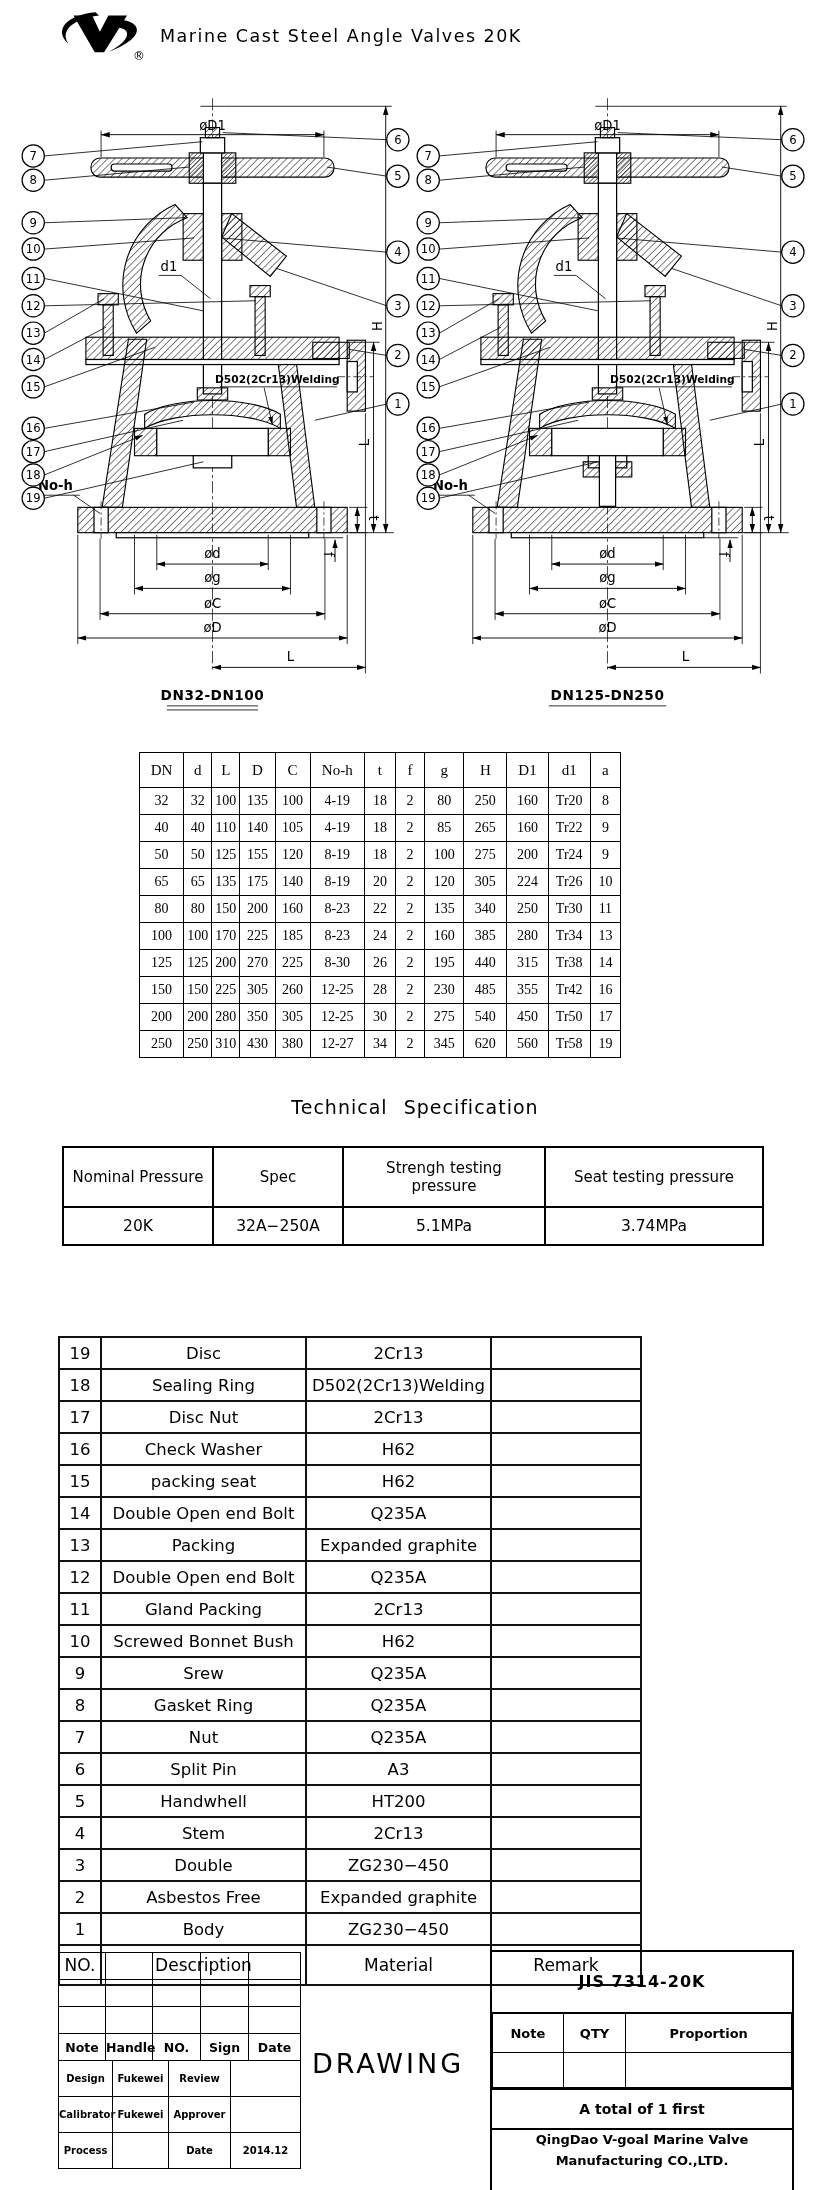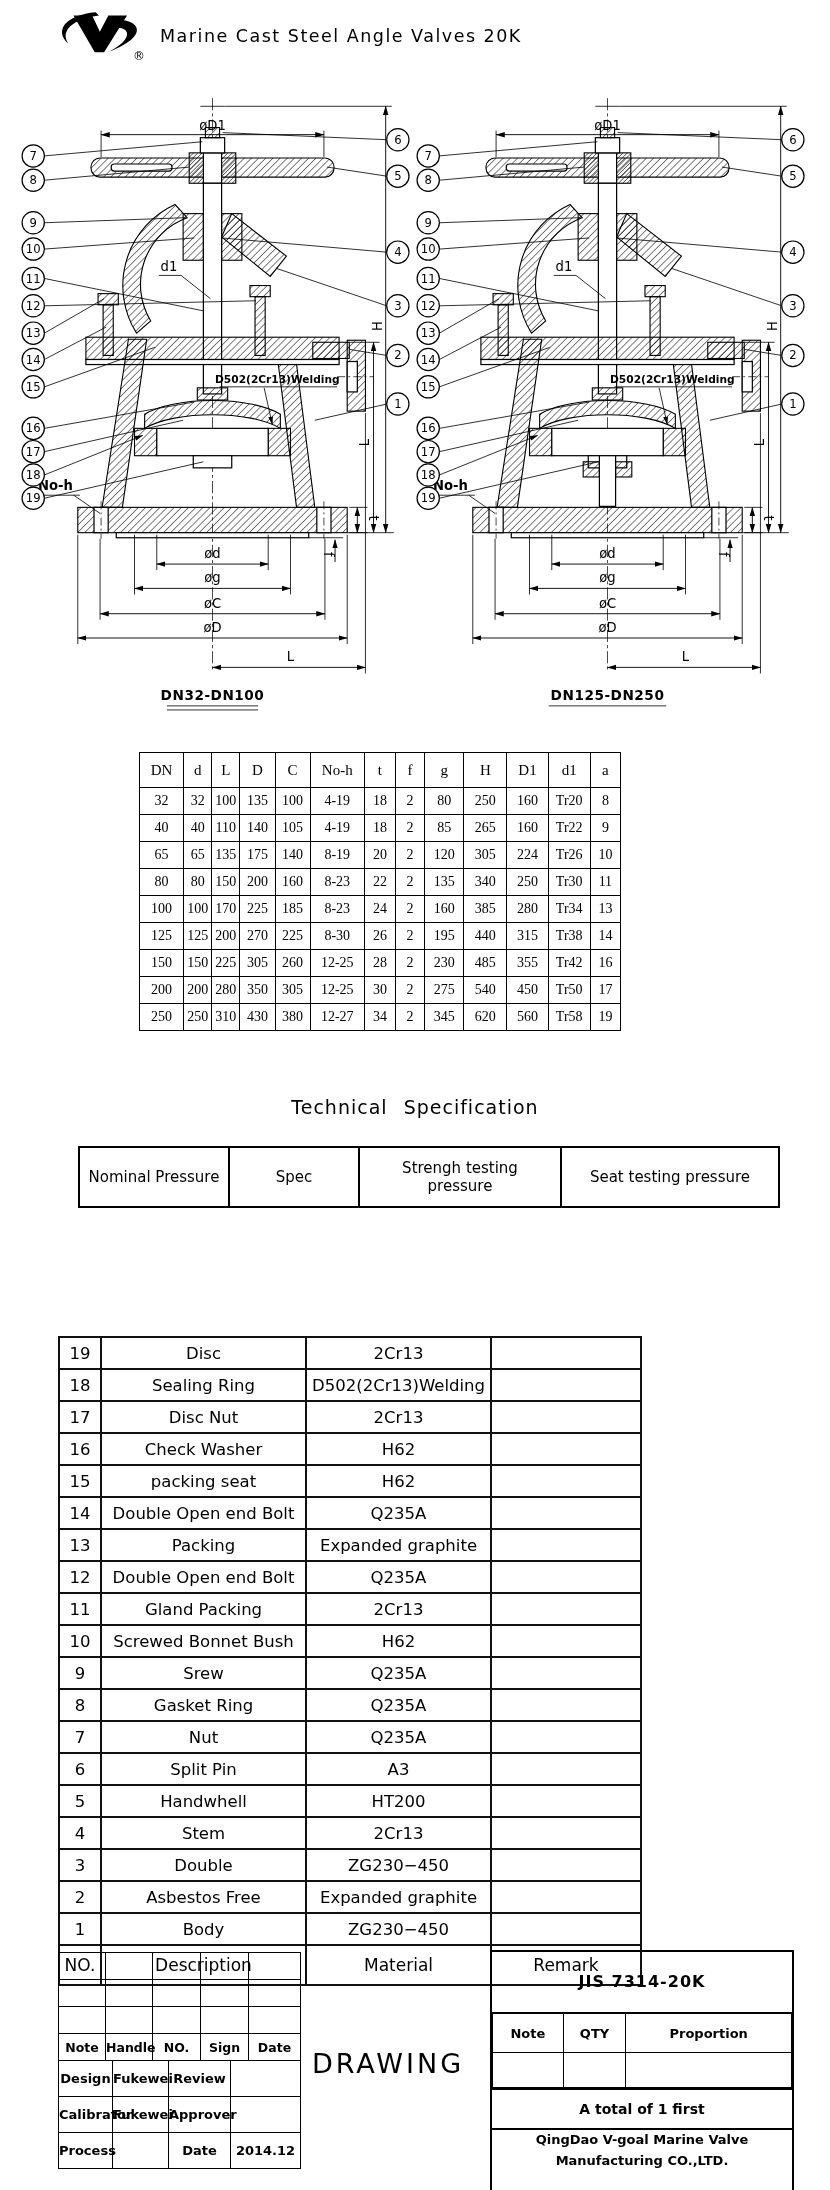--- a/index.html
+++ b/index.html
@@ -39,21 +39,21 @@
   
   .parts-table{width:582px;}
   .parts-table td{border:2px solid #111;text-align:center;vertical-align:middle;
                   font-size:16.5px;height:30px;padding:0 3px;overflow:hidden;white-space:nowrap;}
   .parts-table tr.pfoot td{height:38px;font-size:17px;}
   
   .tb{font-weight:bold;}
   .tb-left-a{width:242px;}
   .tb-left-a td{border:1.5px solid #000;height:26px;text-align:center;font-size:12.5px;padding:0;}
   .tb-left-b{width:242px;}
-  .tb-left-b td{border:1.5px solid #000;height:35px;text-align:center;font-size:13px;padding:0;}
+  .tb-left-b td{border:1.5px solid #000;height:35px;text-align:center;font-size:10px;padding:0;}
   .drawing-word{width:176px;text-align:center;font-size:27px;letter-spacing:3px;font-weight:normal;}
   .tb-right{width:300px;border:2px solid #000;}
   .tbr-row{box-sizing:border-box;}
   .tbr-std{height:60px;line-height:60px;text-align:center;font-size:16px;letter-spacing:1px;}
   .tb-right table{width:100%;}
   .tb-right td{border:1.5px solid #000;text-align:center;font-size:13px;padding:0;}
   .tb-right tr.r1 td{height:38px;border-top:2px solid #000;}
   .tb-right tr.r2 td{height:34px;}
   .tbr-total{height:40px;line-height:38px;text-align:center;font-size:14px;border-top:2px solid #000;}
   .tbr-co{height:64px;text-align:center;font-size:13px;line-height:1.6;border-top:2px solid #000;font-weight:bold;}
@@ -335,20 +335,35 @@
           <td>4-19</td>
           <td>18</td>
           <td>2</td>
           <td>85</td>
           <td>265</td>
           <td>160</td>
           <td>Tr22</td>
           <td>9</td>
         </tr>
         <tr>
+          <td>50</td>
+          <td>50</td>
+          <td>125</td>
+          <td>155</td>
+          <td>120</td>
+          <td>8-19</td>
+          <td>18</td>
+          <td>2</td>
+          <td>100</td>
+          <td>275</td>
+          <td>200</td>
+          <td>Tr24</td>
+          <td>9</td>
+        </tr>
+        <tr>
           <td>65</td>
           <td>65</td>
           <td>135</td>
           <td>175</td>
           <td>140</td>
           <td>8-19</td>
           <td>20</td>
           <td>2</td>
           <td>120</td>
           <td>305</td>
@@ -444,33 +459,39 @@
           <td>620</td>
           <td>560</td>
           <td>Tr58</td>
           <td>19</td>
         </tr>
       </tbody>
   </table>
 
   <div class="abs spec-title" style="left:0;top:1096px;">Technical Specification</div>
 
-  <table class="abs spec-table" style="left:78px;top:1146px;padding-left:36px;">
+  <table class="abs spec-table" style="left:62px;top:1146px;padding-left:36px;">
     <colgroup>
       <col style="width:150px">
         <col style="width:130px">
         <col style="width:202px">
         <col style="width:218px">
     </colgroup>
     <tbody>
       <tr class="sh">
           <td>Nominal Pressure</td>
           <td>Spec</td>
           <td>Strengh testing pressure</td>
           <td>Seat testing pressure</td>
+        </tr>
+      <tr class="sv">
+          <td>20K</td>
+          <td>32A−250A</td>
+          <td>5.1MPa</td>
+          <td>3.74MPa</td>
         </tr>
     </tbody>
   </table>
 
   <table class="abs parts-table" style="left:58px;top:1336px;">
     <colgroup>
       <col style="width:42px">
         <col style="width:205px">
         <col style="width:185px">
         <col style="width:150px">

